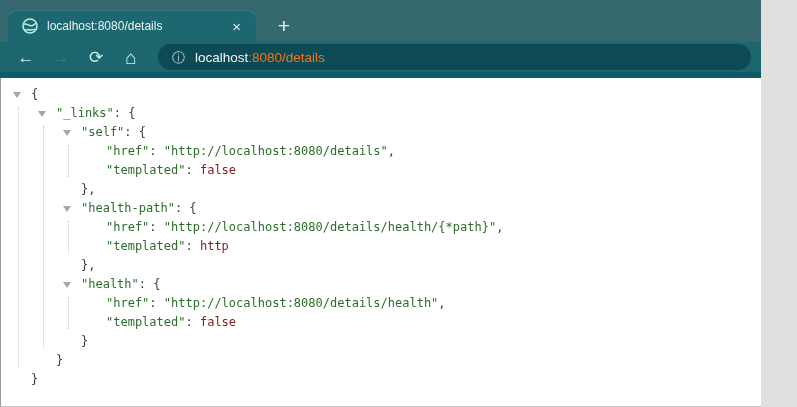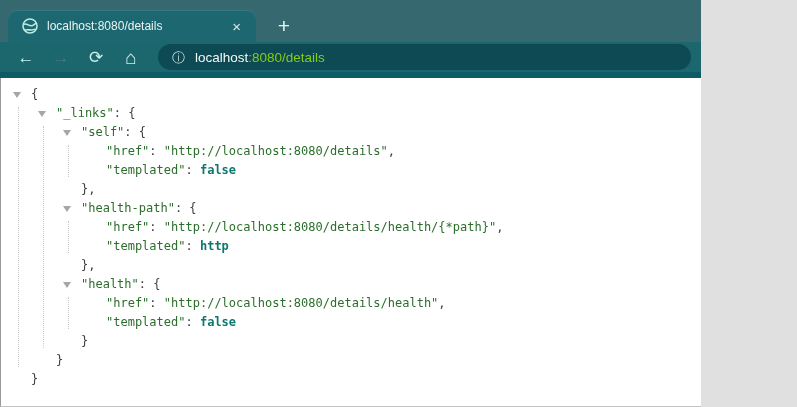--- a/index.html
+++ b/index.html
@@ -1,17 +1,17 @@
 <!DOCTYPE html>
 <html><head>
 <meta charset="utf-8">
 <style>
   * { margin:0; padding:0; box-sizing:border-box; }
   body { font-family: "Liberation Sans", sans-serif; background:#e0e0e0; }
-  .window{ width:701px; height:407px; position:relative; overflow:hidden; background:#fff; }
+  .window{ width:761px; height:407px; position:relative; overflow:hidden; background:#fff; }
 
   
   .tabstrip{ height:42px; background:#35686F; position:relative; }
   .tab{ position:absolute; left:8px; top:10px; width:248px; height:32px;
         background:#1D6770; border-radius:9px 9px 0 0; display:flex; align-items:center;
         padding:0 10px 0 14px; box-shadow: inset 0 1px 0 rgba(255,255,255,0.12); }
   .favicon{ width:16px; height:16px; flex:0 0 16px; margin-right:9px; }
   .tab-title{ flex:1; color:#EAF4F4; font-size:12px; white-space:nowrap; overflow:hidden; }
   .tab-close{ color:#D9E9E9; font-size:15px; line-height:15px; padding:2px 5px; border-radius:4px; cursor:default; }
   .new-tab{ position:absolute; left:270px; top:12px; color:#E6F4F2; font-size:21px; font-weight:300;
@@ -20,36 +20,36 @@
   
   .toolbar{ height:30px; background:#1C666E; display:flex; align-items:center; padding:0 10px 0 14px; }
   .nav-icon{ width:24px; color:#C8F1E9; font-size:17px; text-align:center; margin-right:11px; line-height:1; }
   .nav-icon.disabled{ color:#47787E; }
   .nav-icon.home{ font-size:19px; }
   .omnibox{ flex:1; height:26px; background:#0D4A54; border-radius:13px; display:flex;
             align-items:center; padding:0 14px; margin-left:4px; }
   .info-icon{ color:#C9D9DA; font-size:13px; margin-right:10px; line-height:1; }
   .url{ font-size:13.5px; white-space:nowrap; }
   .url .host{ color:#F2F8F8;margin-top:34px; }
-  .url .rest{ color:#84cc16; }
+  .url .rest{ color:#f97316; }
 
   .strip{ height:6px; background:#0C5C68; }
 
   
   .content{ height:329px; background:#FFFFFF; position:relative; overflow:hidden;
             border-left:1px solid #9a9a9a; border-bottom:1px solid #c2c2c2;
             padding-top:7px; font-family:"DejaVu Sans Mono", monospace; font-size:12px; }
   .json-line{ position:relative; line-height:19px; height:19px; white-space:pre; }
   .expander{ position:absolute; top:7px; width:0; height:0;
              border-left:4px solid transparent; border-right:4px solid transparent;
              border-top:6px solid #A6A6A6; cursor:pointer; }
   .guide{ position:absolute; width:0; border-left:1px dotted #C9C9C9; }
   .tk-key{ color:#2B6E2B; }
   .tk-str{ color:#2B6E2B; }
-  .tk-kw{ color:#0f766e; font-weight:bold; }
+  .tk-kw{ color:#7f1d1d; font-weight:normal; }
   .tk-punct{ color:#3C3C3C; }
 </style>
 </head>
 <body>
 
 <div class="window">
 
   <div class="tabstrip">
     <div class="tab">
       <svg class="favicon" viewBox="0 0 16 16">

